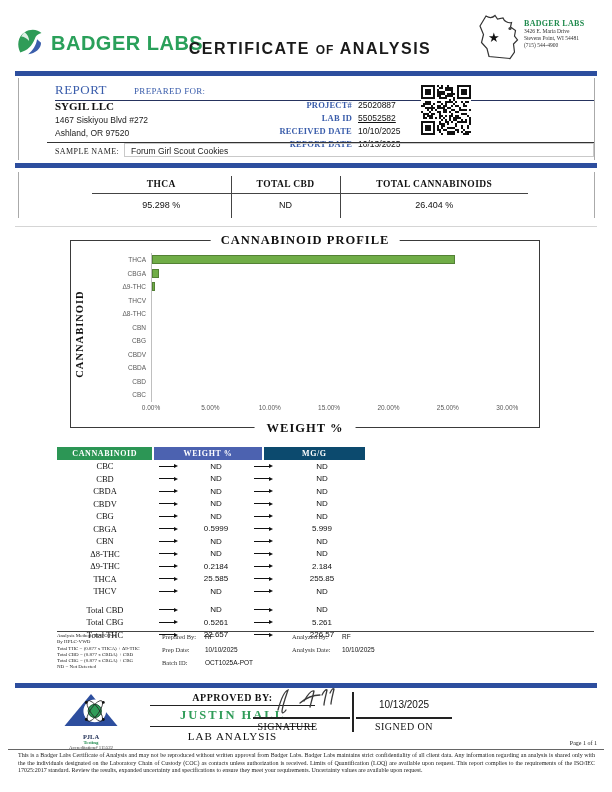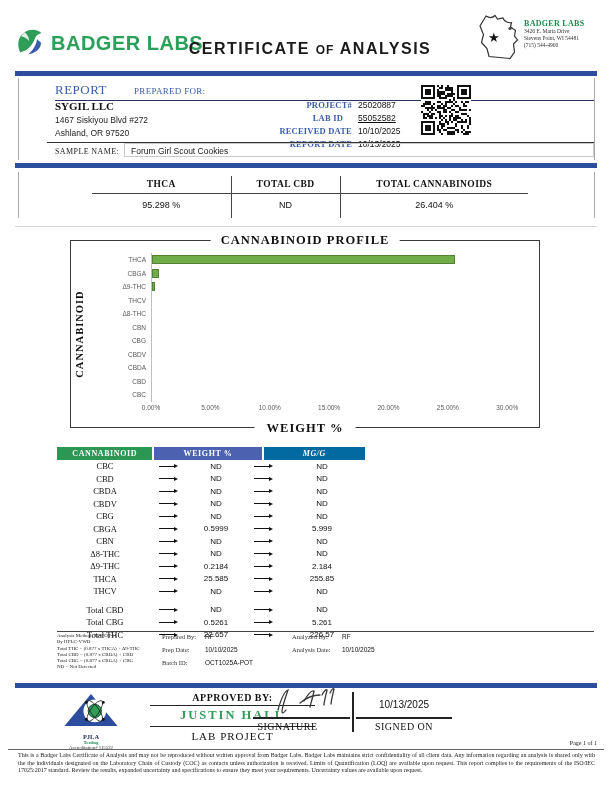--- a/index.html
+++ b/index.html
@@ -60,21 +60,21 @@
   .chart-bar { height:9px; background:#70ad47; border:1px solid #538135; }
   .chart-ticks { position:relative; height:11px; margin-left:58px; margin-top:2px; }
   .chart-tick { position:absolute; transform:translateX(-50%); font-family:"Liberation Sans", sans-serif; font-size:6.5px; color:#595959; white-space:nowrap; }
 
   
   .rtable { position:absolute; left:57px; top:447px; width:308px; }
   .rt-head { display:flex; gap:2px; height:13px; }
   .rt-head .cell { color:#fff; font-weight:700; font-size:8px; letter-spacing:0.6px; text-align:center; line-height:13px; }
   .rt-head .c1 { width:96px;  background:#2c9655; }
   .rt-head .c2 { width:108px; background:#4c62b0; }
-  .rt-head .c3 { width:102px; background:#0369a1;font-style:italic; }
+  .rt-head .c3 { width:102px; background:#0c4a6e; }
   .rt-row { display:grid; grid-template-columns:96px 1fr 64px 1fr 86px; align-items:center; height:12.5px; }
   .rt-name { text-align:center; font-size:8.5px; color:#111; }
   .rt-val  { text-align:center; font-family:"Liberation Sans", sans-serif; font-size:8px; color:#111; }
   .rt-gap { height:6px; }
   .arr { display:flex; align-items:center; margin:0 6px; }
   .arr i { flex:1; height:1px; background:#111; }
   .arr::after { content:""; width:0; height:0; border-left:4.5px solid #111; border-top:2.5px solid transparent; border-bottom:2.5px solid transparent; }
 
   
   .note-left { position:absolute; left:57px; top:633px; width:105px; font-size:5px; line-height:6.3px; color:#222; }
@@ -150,21 +150,21 @@
     <span class="big">REPORT</span>
     <span class="small">PREPARED FOR:</span>
   </div>
 
   <div class="client-name">SYGIL LLC</div>
   <div class="client-line" style="top:115px;">1467 Siskiyou Blvd #272</div>
   <div class="client-line" style="top:128px;">Ashland, OR 97520</div>
 
   <div class="fld-label" style="left:237px; top:100px;">PROJECT#</div>
   <div class="fld-value" style="left:358px; top:100px;">25020887</div>
-  <div class="fld-label" style="left:228px; top:113px;text-align:right;">LAB ID</div>
+  <div class="fld-label" style="left:237px; top:113px;text-align:right;">LAB ID</div>
   <div class="fld-value" style="left:358px; top:113px;text-decoration:underline;">55052582</div>
   <div class="fld-label" style="left:237px; top:126px;">RECEIVED DATE</div>
   <div class="fld-value" style="left:358px; top:126px;">10/10/2025</div>
   <div class="fld-label" style="left:237px; top:139px;">REPORT DATE</div>
   <div class="fld-value" style="left:358px; top:139px;">10/13/2025</div>
 
   <span class="abs" style="left:421px; top:85px;">
     <svg id="qr-svg" width="50" height="50" viewBox="0 0 25 25">
         <rect x="0" y="0" width="25" height="25" fill="#ffffff"></rect>
         <rect x="0" y="0" width="7" height="7" fill="#111"></rect>
@@ -685,21 +685,21 @@
       </svg>
     </span>
     <div class="org">PJLA</div>
     <div class="sub">Testing</div>
     <div class="acc">Accreditation# 115522</div>
   </div>
 
   <div class="approve">
     <div class="row1">APPROVED BY:</div>
     <div class="row2">JUSTIN HALL</div>
-    <div class="row3">LAB PROJECT</div>
+    <div class="row3">LAB ANALYSIS</div>
   </div>
 
   <span class="signature-svg">
     <svg width="86" height="30" viewBox="0 0 86 30">
       <g fill="none" stroke="#3a3a3a" stroke-width="1.3" stroke-linecap="round">
         <path d="M14,24 C17,13 21,5 24,4 C22,10 19,18 18,25 C18,28 20,27 22,24"></path>
         <path d="M40,15 C44,8 48,4 50,5 C49,10 47,17 46,21"></path>
         <path d="M36,17 C42,12 50,9 56,9"></path>
         <path d="M58,9 C60,5 62,3 63,4 C62,9 60,16 60,19"></path>
         <path d="M66,7 C68,3 69,2 70,3 C69,8 67,15 67,18"></path>

